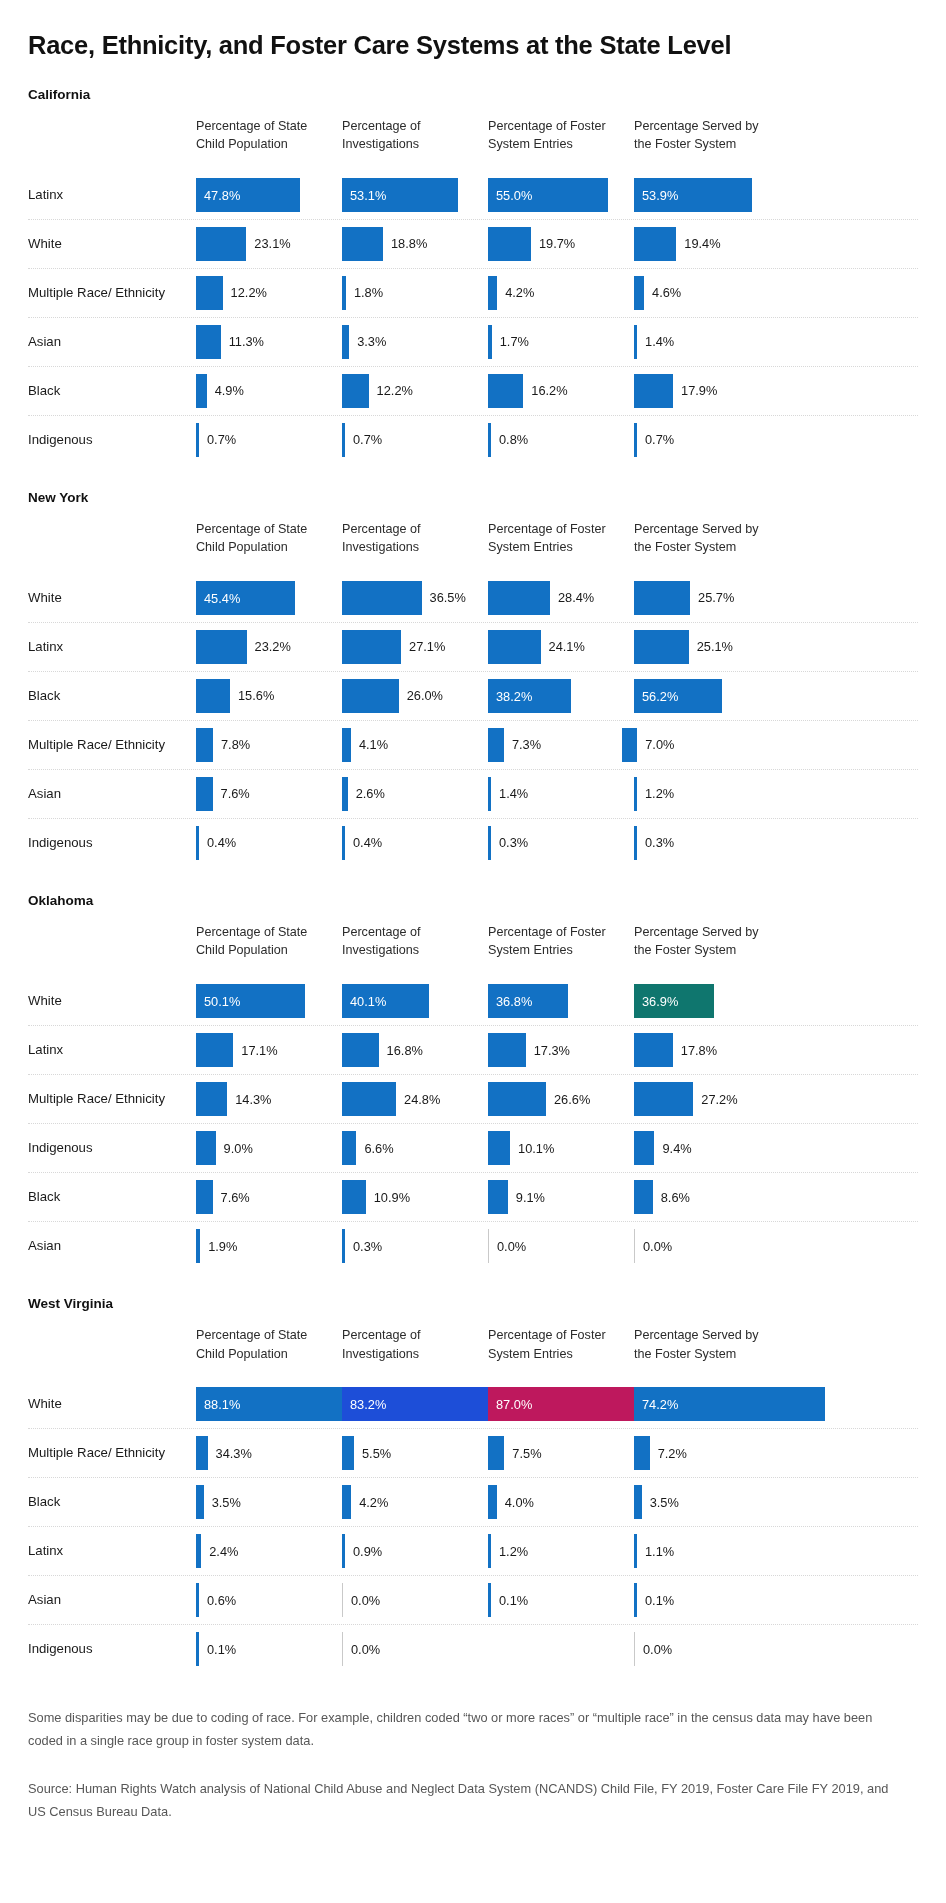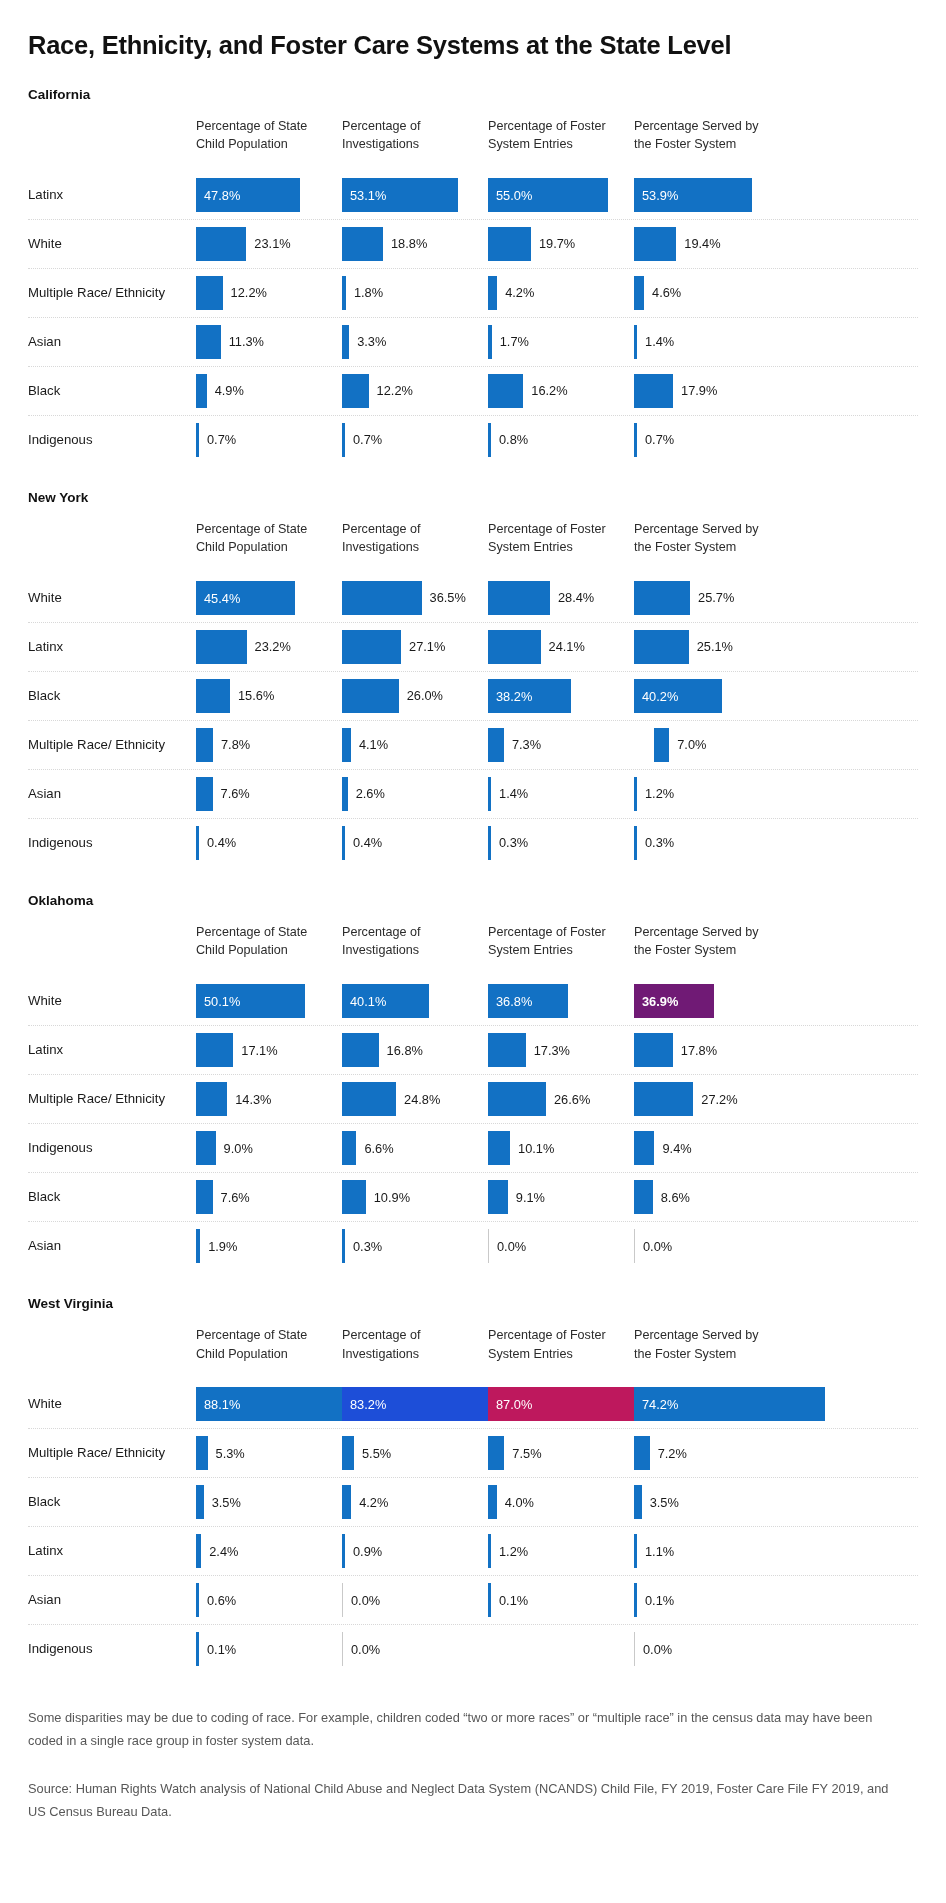--- a/index.html
+++ b/index.html
@@ -425,21 +425,21 @@
             <div class="cell" style="left: 460px; width: 138px;">
               <div class="bar-wrap">
                 <div class="bar" style="width: 83.276px; background: rgb(18, 113, 196);">
                   <span class="bar-value-in">38.2%</span>
                 </div>
               </div>
             </div>
             <div class="cell" style="left: 606px; width: 138px;">
               <div class="bar-wrap">
                 <div class="bar" style="width: 87.636px; background: rgb(18, 113, 196);">
-                  <span class="bar-value-in">40.2%</span>
+                  <span class="bar-value-in">56.2%</span>
                 </div>
               </div>
             </div>
           </div>
           <div class="data-row">
             <div class="row-label">Multiple Race/ Ethnicity</div>
             <div class="cell" style="left: 168px; width: 138px;">
               <div class="bar-wrap">
                 <div class="bar" style="width: 17.004px; background: rgb(18, 113, 196);"></div>
                 <span class="bar-value-out">7.8%</span>
@@ -450,21 +450,21 @@
                 <div class="bar" style="width: 8.938px; background: rgb(18, 113, 196);"></div>
                 <span class="bar-value-out">4.1%</span>
               </div>
             </div>
             <div class="cell" style="left: 460px; width: 138px;">
               <div class="bar-wrap">
                 <div class="bar" style="width: 15.914px; background: rgb(18, 113, 196);"></div>
                 <span class="bar-value-out">7.3%</span>
               </div>
             </div>
-            <div class="cell" style="left: 626px; width: 138px; padding-left: 8px;">
+            <div class="cell" style="left: 594px; width: 138px; padding-left: 8px;">
               <div class="bar-wrap">
                 <div class="bar" style="width: 15.26px; background: rgb(18, 113, 196);"></div>
                 <span class="bar-value-out">7.0%</span>
               </div>
             </div>
           </div>
           <div class="data-row">
             <div class="row-label">Asian</div>
             <div class="cell" style="left: 168px; width: 138px;">
               <div class="bar-wrap">
@@ -547,21 +547,21 @@
             </div>
             <div class="cell" style="left: 460px; width: 138px;">
               <div class="bar-wrap">
                 <div class="bar" style="width: 80.224px; background: rgb(18, 113, 196);">
                   <span class="bar-value-in">36.8%</span>
                 </div>
               </div>
             </div>
             <div class="cell" style="left: 606px; width: 138px;">
               <div class="bar-wrap">
-                <div class="bar" style="width: 80.442px; background: #701a75; font-weight: bold;">
+                <div class="bar" style="width: 80.442px; background: #0f766e;">
                   <span class="bar-value-in">36.9%</span>
                 </div>
               </div>
             </div>
           </div>
           <div class="data-row">
             <div class="row-label">Latinx</div>
             <div class="cell" style="left: 168px; width: 138px;">
               <div class="bar-wrap">
                 <div class="bar" style="width: 37.278px; background: rgb(18, 113, 196);"></div>
@@ -735,21 +735,21 @@
                   <span class="bar-value-in">74.2%</span>
                 </div>
               </div>
             </div>
           </div>
           <div class="data-row">
             <div class="row-label">Multiple Race/ Ethnicity</div>
             <div class="cell" style="left: 168px; width: 138px;">
               <div class="bar-wrap">
                 <div class="bar" style="width: 11.554px; background: rgb(18, 113, 196);"></div>
-                <span class="bar-value-out">5.3%</span>
+                <span class="bar-value-out">34.3%</span>
               </div>
             </div>
             <div class="cell" style="left: 314px; width: 138px;">
               <div class="bar-wrap">
                 <div class="bar" style="width: 11.99px; background: rgb(18, 113, 196);"></div>
                 <span class="bar-value-out">5.5%</span>
               </div>
             </div>
             <div class="cell" style="left: 460px; width: 138px;">
               <div class="bar-wrap">

